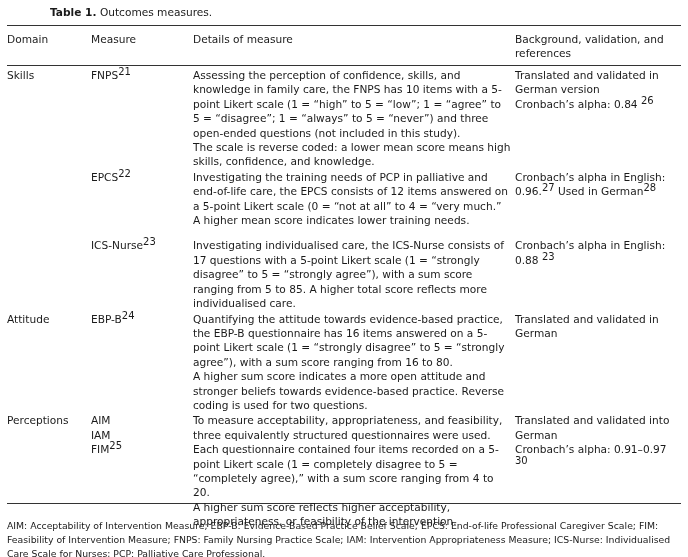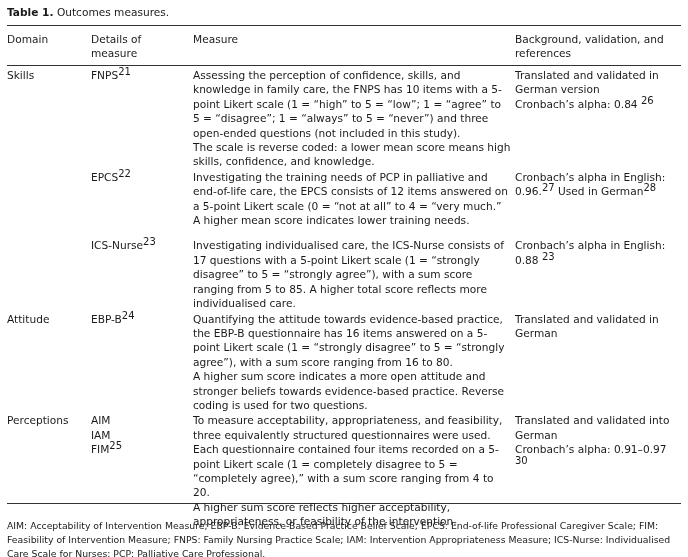--- a/index.html
+++ b/index.html
@@ -6,21 +6,21 @@
   body {
     width: 688px; height: 557px; overflow: hidden;
     font-family: "DejaVu Sans", sans-serif;
     color: #1a1a1a;
     position: relative;
   }
   .caption {
     position: absolute; left: 7px; top: 5px;
     font-size: 10.6px; line-height: 14px;
   }
-  .caption b { font-weight: bold; }
+  .caption b { font-weight: bold; margin-left: 43px; }
   .rule { position: absolute; left: 7px; right: 7px; height: 0; border-top: 1px solid #333; }
   .tbl { position: absolute; left: 7px; top: 25px; width: 674px; }
   .hdr, .row {
     display: grid;
     grid-template-columns: 84px 102px 322px 166px;
     font-size: 10.6px; line-height: 14.4px;
   }
   .hdr { padding-top: 7px; height: 33px; }
   .cell { padding-right: 4px; }
   sup { font-size: 10px; line-height: 0; vertical-align: 4px; }
@@ -38,22 +38,22 @@
   <span>Outcomes measures.</span>
 </div>
 
 <div class="rule" style="top:25px"></div>
 <div class="rule" style="top:65px"></div>
 <div class="rule" style="top:503px"></div>
 
 <div class="tbl">
   <div class="hdr">
     <div class="cell">Domain</div>
+    <div class="cell">Measure</div>
     <div class="cell">Details of measure</div>
-    <div class="cell">Measure</div>
     <div class="cell">Background, validation, and references</div>
   </div>
 
   <div class="row" style="margin-top:3px">
     <div class="cell">Skills</div>
     <div class="cell"><span>FNPS</span><sup>21</sup></div>
     <div class="cell det">
       <p>Assessing the perception of confidence, skills, and knowledge in family care, the FNPS has 10 items with a 5-point Likert scale (1 = “high” to 5 = “low”; 1 = “agree” to 5 = “disagree”; 1 = “always” to 5 = “never”) and three open-ended questions (not included in this study).</p>
       <p>The scale is reverse coded: a lower mean score means high skills, confidence, and knowledge.</p>
     </div>

